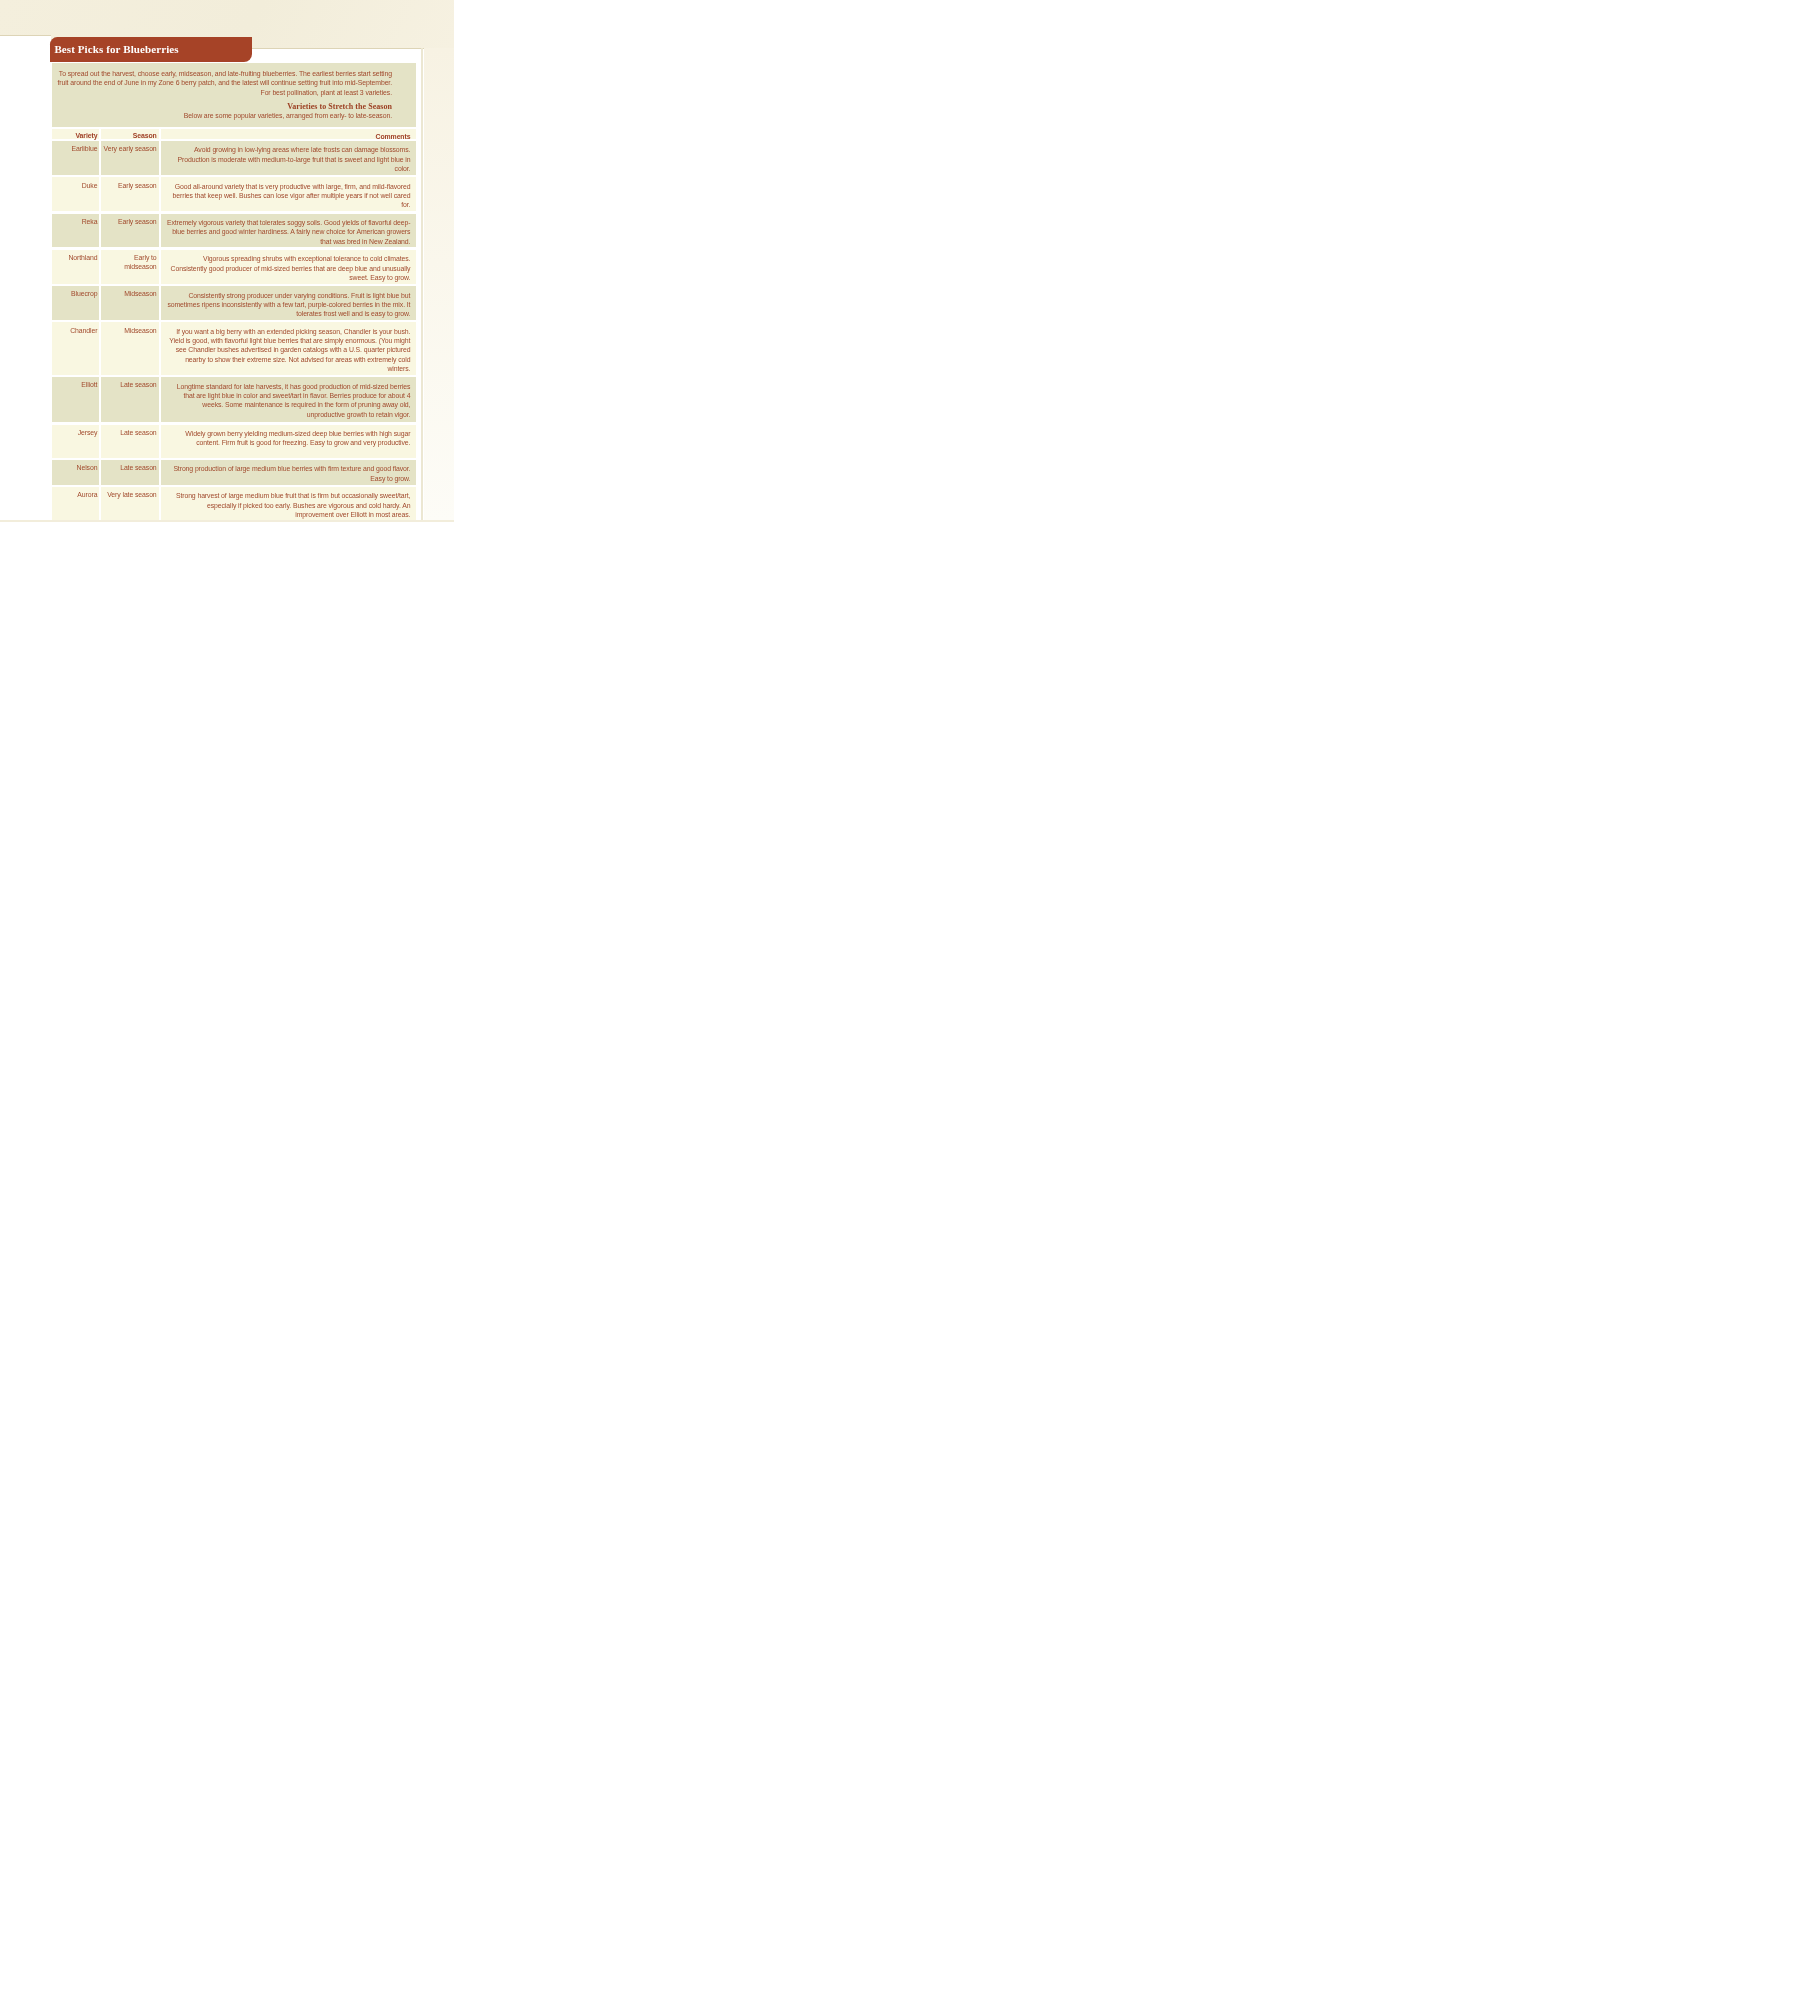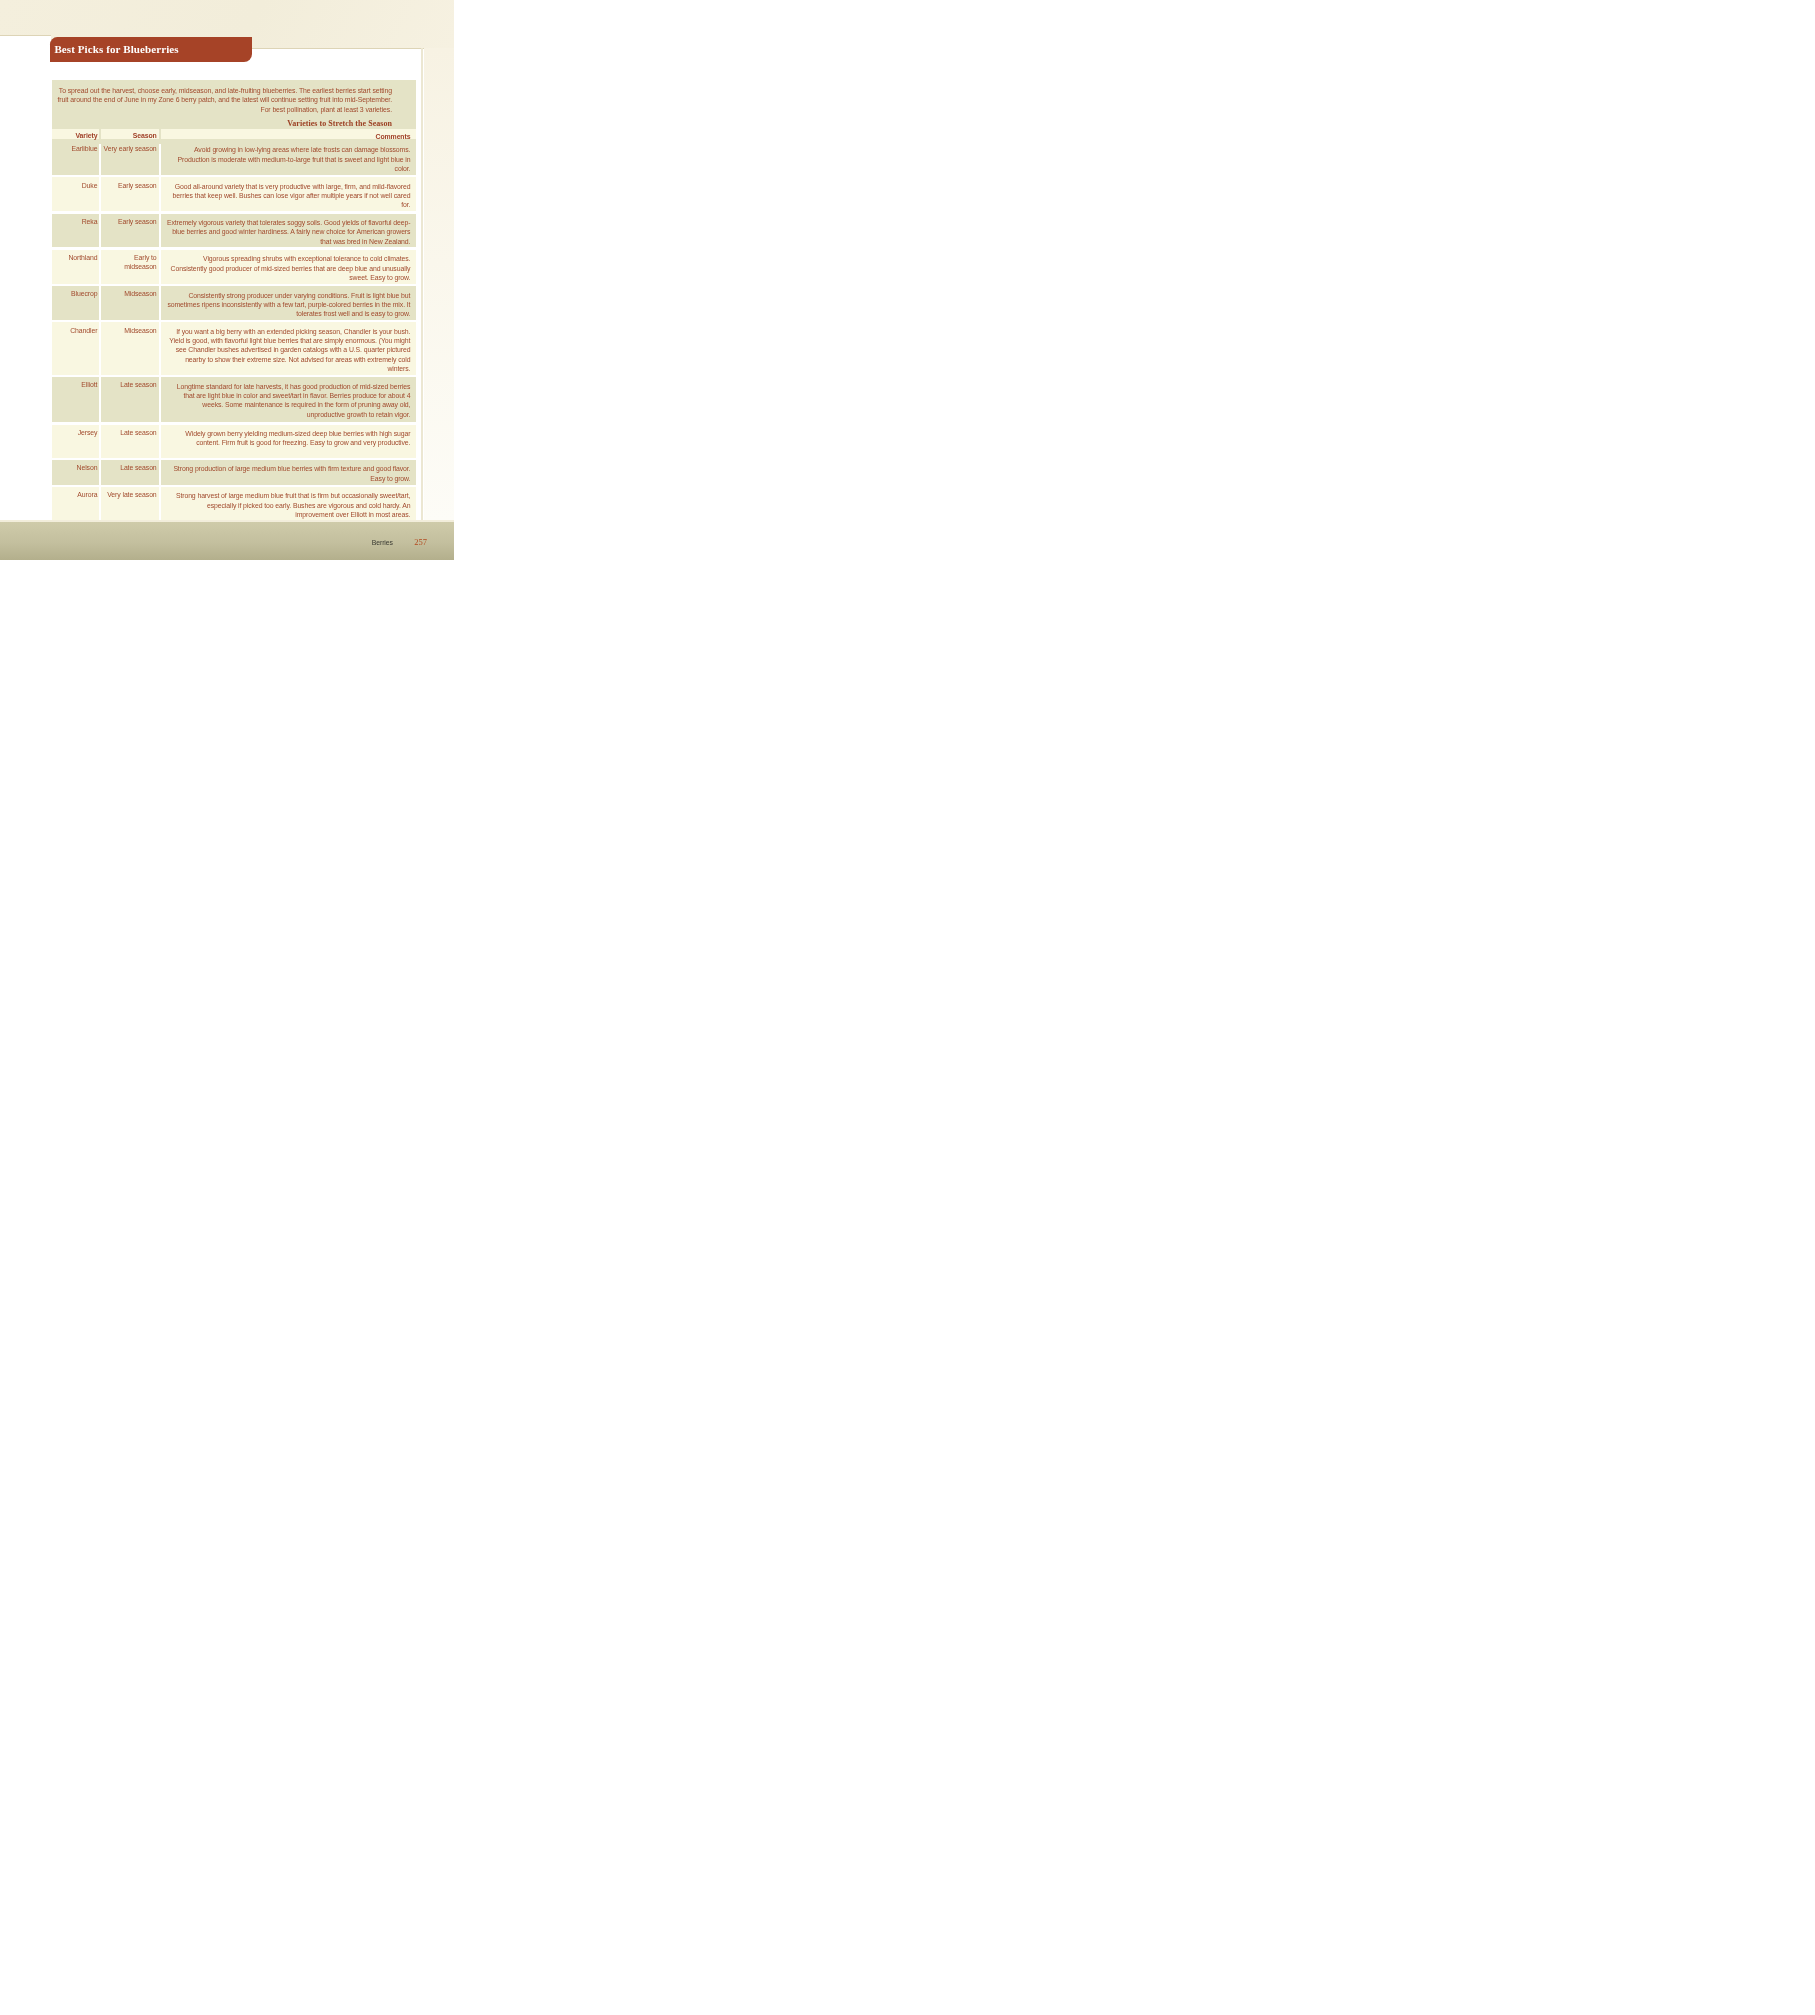--- a/index.html
+++ b/index.html
@@ -42,21 +42,21 @@
   }
   .banner h1{
     margin:0;padding:0 0 0.8px 4.4px;
     font-family:"Liberation Serif", serif;
     font-weight:bold;font-size:11px;letter-spacing:0.1px;
     color:#ffffff;
   }
 
   
   .intro-panel{
-    position:absolute;left:52px;top:80px;width:364px;height:64px;
+    position:absolute;left:52px;top:63px;width:364px;height:64px;
     background:var(--cellDark,#e4e3c6);
     box-sizing:border-box;
     padding:5.6px 24px 0 4px;
   }
   .intro-panel p.intro{
     margin:0;font-size:6.9px;line-height:9.7px;letter-spacing:-0.1px;
     color:var(--rust,#a14a2d);
   }
   .intro-panel h2{
     margin:4px 0 0 0;
@@ -187,21 +187,15 @@
         </div>
         <div class="t-row t-body light">
           <div class="cell c-variety" style="min-height: 31px;">Aurora</div>
           <div class="cell c-season" style="min-height: 31px;">Very late season</div>
           <div class="cell c-comments" style="min-height: 31px;">Strong harvest of large medium blue fruit that is firm but occasionally sweet/tart, especially if picked too early. Bushes are vigorous and cold hardy. An improvement over Elliott in most areas.</div>
         </div>
       </div>
   </div>
 
   <div class="footer-line"></div>
-  <div class="footer">
-    <div class="footer-text">
-      <span class="footer-label">Berries</span>
-      <span class="footer-num">257</span>
-    </div>
-  </div>
 
 </div>
 
 
 </body></html>

